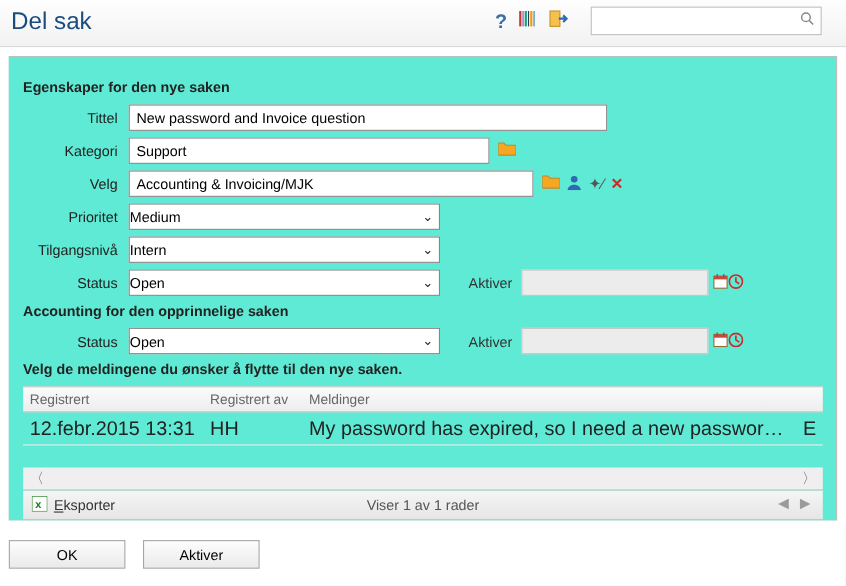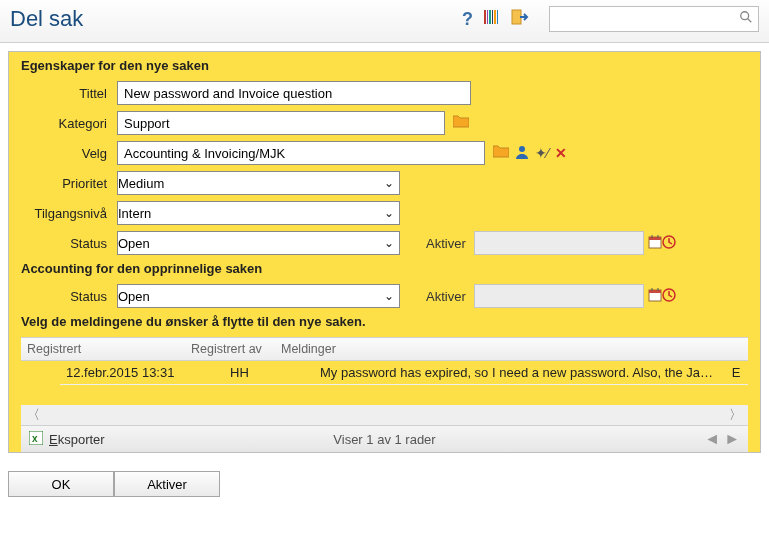--- a/index.html
+++ b/index.html
@@ -7,21 +7,21 @@
     margin: 0;
     font-family: "Segoe UI", Tahoma, sans-serif;
     font-size: 13px;
     background: #fff;
     color: #333;
     width: 769px;
   }
   .titlebar {
     display: flex;
     align-items: center;
-    padding: 6px 10px 10px 10px;
+    padding: 6px 22px 10px 10px;
     border-bottom: 1px solid #d0d0d0;
     background: linear-gradient(#fefefe, #f2f2f2);
   }
   .titlebar h1 {
     font-size: 22px;
     font-weight: 400;
     color: #1a4c7e;
     margin: 0;
     flex: 1;
   }
@@ -46,22 +46,22 @@
     color: #888;
     font-size: 14px;
     pointer-events: none;
   }
   .outer {
     padding: 8px;
     background: #fff;
   }
   .panel {
     border: 1px solid #bfbfbf;
-    background: #fde047;
-    padding: 4px 12px 0 12px;
+    background: #5eead4;
+    padding: 18px 12px 0 12px;
   }
   .section-title {
     font-weight: bold;
     font-size: 13px;
     margin: 2px 0 8px 0;
     color: #222;
   }
   .form-row {
     display: flex;
     align-items: center;
@@ -74,21 +74,21 @@
     color: #222;
   }
   .form-input {
     height: 24px;
     border: 1px solid #888;
     padding: 2px 6px;
     font-size: 13px;
     background: #fff;
     font-family: inherit;
   }
-  .inp-title { width: 354px; }
+  .inp-title { width: 435px; }
   .inp-cat   { width: 328px; }
   .inp-owner { width: 368px; }
   .inp-sel   { width: 283px; }
   .inp-activ { width: 170px; background: #ececec; border-color:#c5c5c5; }
   .sel-wrap {
     position: relative;
     display: inline-flex;
     align-items: center;
   }
   .sel-wrap select {
@@ -131,24 +131,23 @@
     overflow: hidden;
     white-space: nowrap;
     text-overflow: ellipsis;
   }
   .col-reg   { width: 164px; }
   .col-regby { width: 90px; }
   .col-msg   { flex: 1; }
   .col-extra { width: 24px; text-align:center; }
   .grid-row {
     display: flex;
-    font-size: 13px;
+    font-size: 18px;
     color: #222;
     border-bottom: 1px solid #eee;
-    margin-left: 39px;
   }
   .scroll-track {
     margin-top: 20px;
     height: 20px;
     background: #efefef;
     display: flex;
     align-items: center;
     justify-content: space-between;
     padding: 0 6px;
     color: #666;
@@ -166,21 +165,21 @@
   }
   .export-link { display: inline-flex; align-items: center; gap: 6px; cursor:pointer; }
   .export-link .xls { color: #1f7a1f; font-size: 14px; }
   .export-text { } 
   .export-text::first-letter { text-decoration: underline; }
   .row-count { position:absolute; left:50%; transform:translateX(-50%); color:#555;}
   .nav-arrows { margin-left:auto; display:flex; gap:4px; color:#9a9a9a; font-size:16px;}
   .nav-arrows span { cursor:pointer; }
   .footer {
     padding: 10px 8px;
-    display:flex; 
+    display:flex; gap:16px;
   }
   .btn {
     width: 106px;
     height: 26px;
     border: 1px solid #a6a6a6;
     background: linear-gradient(#fdfdfd, #eaeaea);
     font-size: 13px;
     cursor: pointer;
   }
   svg.barcode-icon { width:18px; height:18px; }

